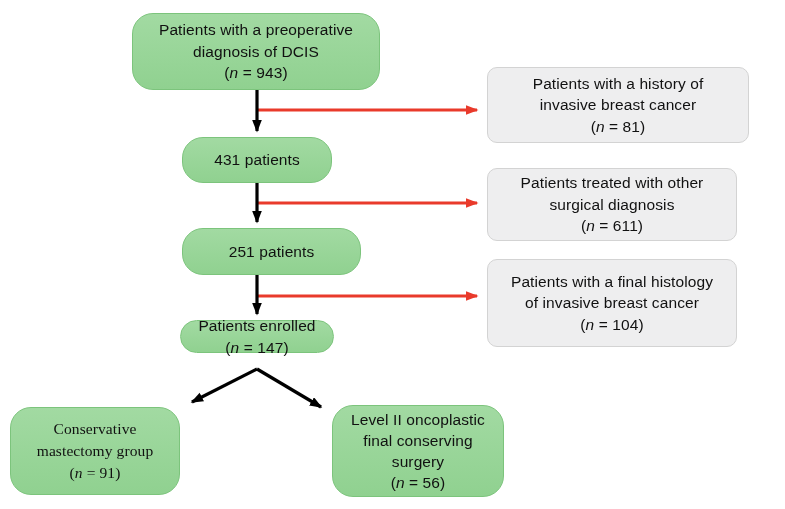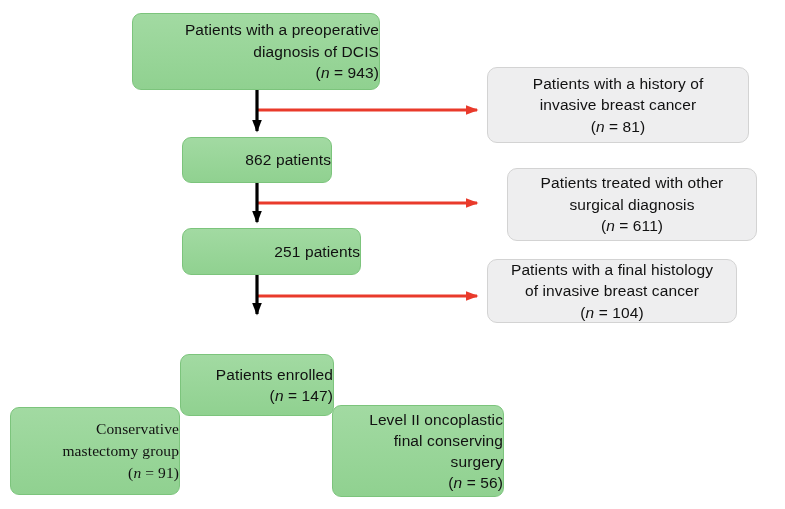--- a/index.html
+++ b/index.html
@@ -41,38 +41,37 @@
     justify-content: center;
     text-align: center;
     color: var(--text-color);
     font-size: 15.5px;
     line-height: 21.5px;
     letter-spacing: 0.1px;
   }
   .box.green {
     background: linear-gradient(180deg, var(--green-fill-top) 0%, var(--green-fill-bottom) 100%);
     border: 1px solid var(--green-border);
-    border-radius: 9px;
-    align-items: flex-end;
+    border-radius: 21px;
   }
   .box.gray {
     background: var(--gray-fill);
     border: 1px solid var(--gray-border);
     border-radius: 10px;
   }
   
   #box-preoperative-dcis   { left: 132px; top: 13px;  width: 248px; height: 77px; }
   #box-862-patients        { left: 182px; top: 137px; width: 150px; height: 46px; }
   #box-251-patients        { left: 182px; top: 228px; width: 179px; height: 47px; }
-  #box-patients-enrolled   { left: 180px; top: 320px; width: 154px; height: 62px; margin-top: 34px; }
+  #box-patients-enrolled   { left: 180px; top: 320px; width: 154px; height: 33px; }
   #box-conservative-mastectomy { left: 10px;  top: 407px; width: 170px; height: 88px; line-height: 22px; font-family: Liberation Serif, serif; }
   #box-oncoplastic-surgery { left: 332px; top: 405px; width: 172px; height: 92px; line-height: 21px; }
   #box-excluded-history    { left: 487px; top: 67px;  width: 262px; height: 76px; }
-  #box-excluded-other      { left: 487px; top: 168px; width: 250px; height: 73px; margin-left: 20px; }
-  #box-excluded-histology  { left: 487px; top: 259px; width: 250px; height: 64px; }
+  #box-excluded-other      { left: 487px; top: 168px; width: 250px; height: 73px; }
+  #box-excluded-histology  { left: 487px; top: 259px; width: 250px; height: 88px; }
 
   .black-line { stroke: var(--black-arrow); stroke-width: 3.2px; fill: none; }
   .red-line   { stroke: var(--red-arrow);   stroke-width: 3px;   fill: none; }
   .black-head { fill: var(--black-arrow); }
   .red-head   { fill: var(--red-arrow); }
 </style>
 </head>
 <body>
 
 <div class="canvas">
@@ -98,21 +97,21 @@
     <line class="black-line" x1="257" y1="369" x2="321" y2="407" marker-end="url(#head-black)"></line>
   </svg>
 
   <div class="box green" id="box-preoperative-dcis">
       <span>Patients with a preoperative</span>
       <span>diagnosis of DCIS</span>
       <span>(<i>n</i> = 943)</span>
     </div>
 
   <div class="box green" id="box-862-patients">
-      <span>862 patients</span>
+      <span>431 patients</span>
     </div>
 
   <div class="box green" id="box-251-patients">
       <span>251 patients</span>
     </div>
 
   <div class="box green" id="box-patients-enrolled">
       <span>Patients enrolled</span>
       <span>(<i>n</i> = 147)</span>
     </div>

